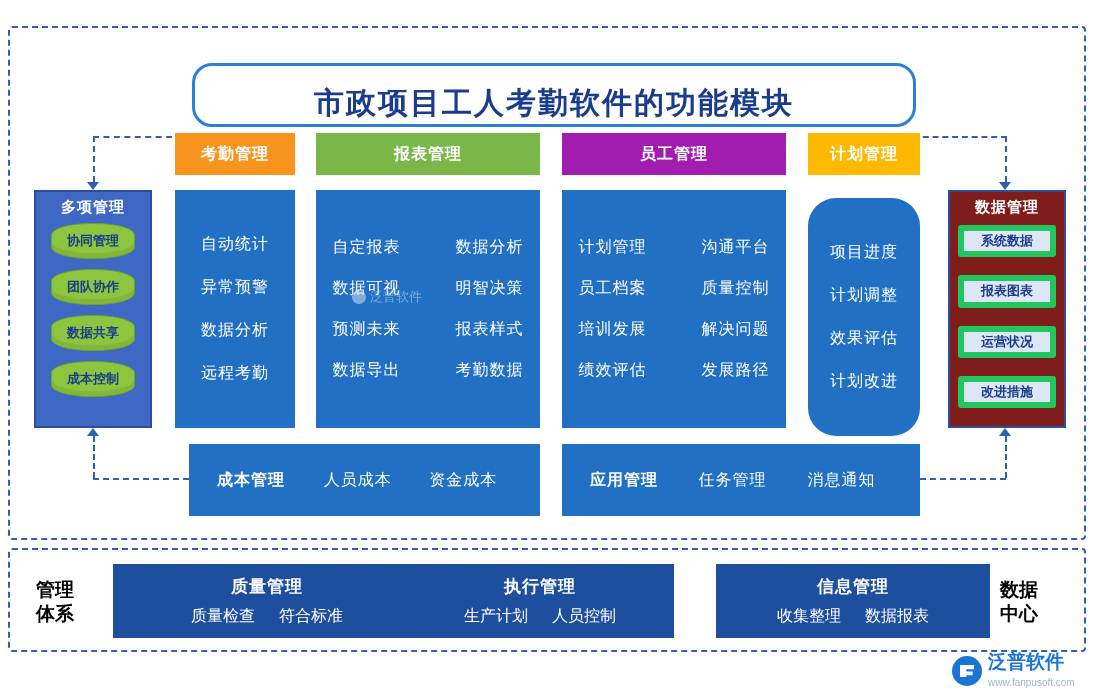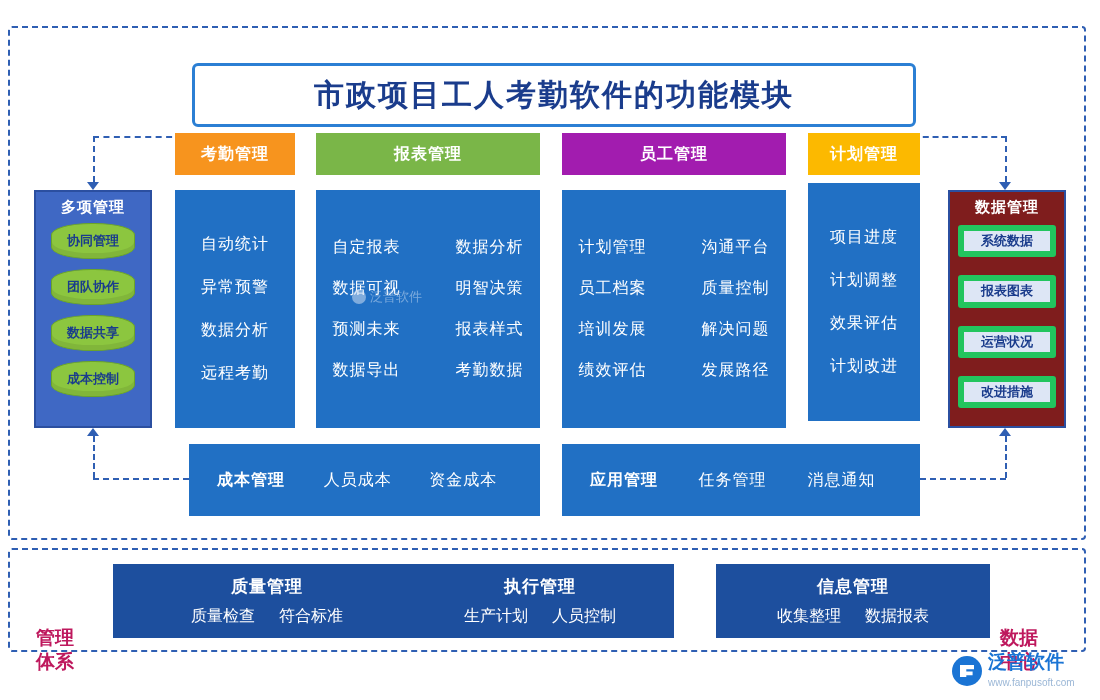--- a/index.html
+++ b/index.html
@@ -41,24 +41,24 @@
   }
 
   
   .title-box {
     position: absolute;
     left: 192px;
     top: 63px;
     width: 718px;
     height: 58px;
     border: 3px solid #2b7fd4;
-    border-radius: 6px;
+    border-radius: 20px;
     background: #ffffff;
     display: flex;
-    align-items: center;
+    align-items: flex-end;
     justify-content: center;
   }
   .title-text {
     color: #1a3c8c;
     font-size: 30px;
     font-weight: bold;
     letter-spacing: 2px;
   }
 
   
@@ -193,26 +193,25 @@
   }
   .wide-bar .wb-item {
     font-size: 16px;
     letter-spacing: 1px;
     white-space: nowrap;
   }
 
   
   .band-label {
     position: absolute;
-    color: #be185d;
+    color: #000000;
     font-size: 19px;
     font-weight: bold;
     line-height: 24px;
     text-align: center;
-    margin-top: 48px;
   }
   .band-card {
     position: absolute;
     top: 564px;
     height: 74px;
     background: #1d4f9e;
     display: flex;
     flex-direction: column;
     align-items: center;
     justify-content: center;
@@ -367,21 +366,21 @@
     <div class="cell">质量控制</div>
     <div class="cell">培训发展</div>
     <div class="cell">解决问题</div>
     <div class="cell">绩效评估</div>
     <div class="cell">发展路径</div>
   </div>
 
   <div class="cat-head" style="left:808px; top:133px; width:112px; background:#fcb900;">
     <span>计划管理</span>
   </div>
-  <div class="col-body col-1col" style="left:808px; top:183px; width:112px; height:238px;">
+  <div class="col-body col-1col" style="left:808px; top:198px; width:112px; height:238px;border-radius:28px;">
     <div class="cell">项目进度</div>
     <div class="cell">计划调整</div>
     <div class="cell">效果评估</div>
     <div class="cell">计划改进</div>
   </div>
 
   <div class="left-panel">
     <div class="lp-title">多项管理</div>
     <div class="cyl">协同管理</div>
     <div class="cyl">团队协作</div>

